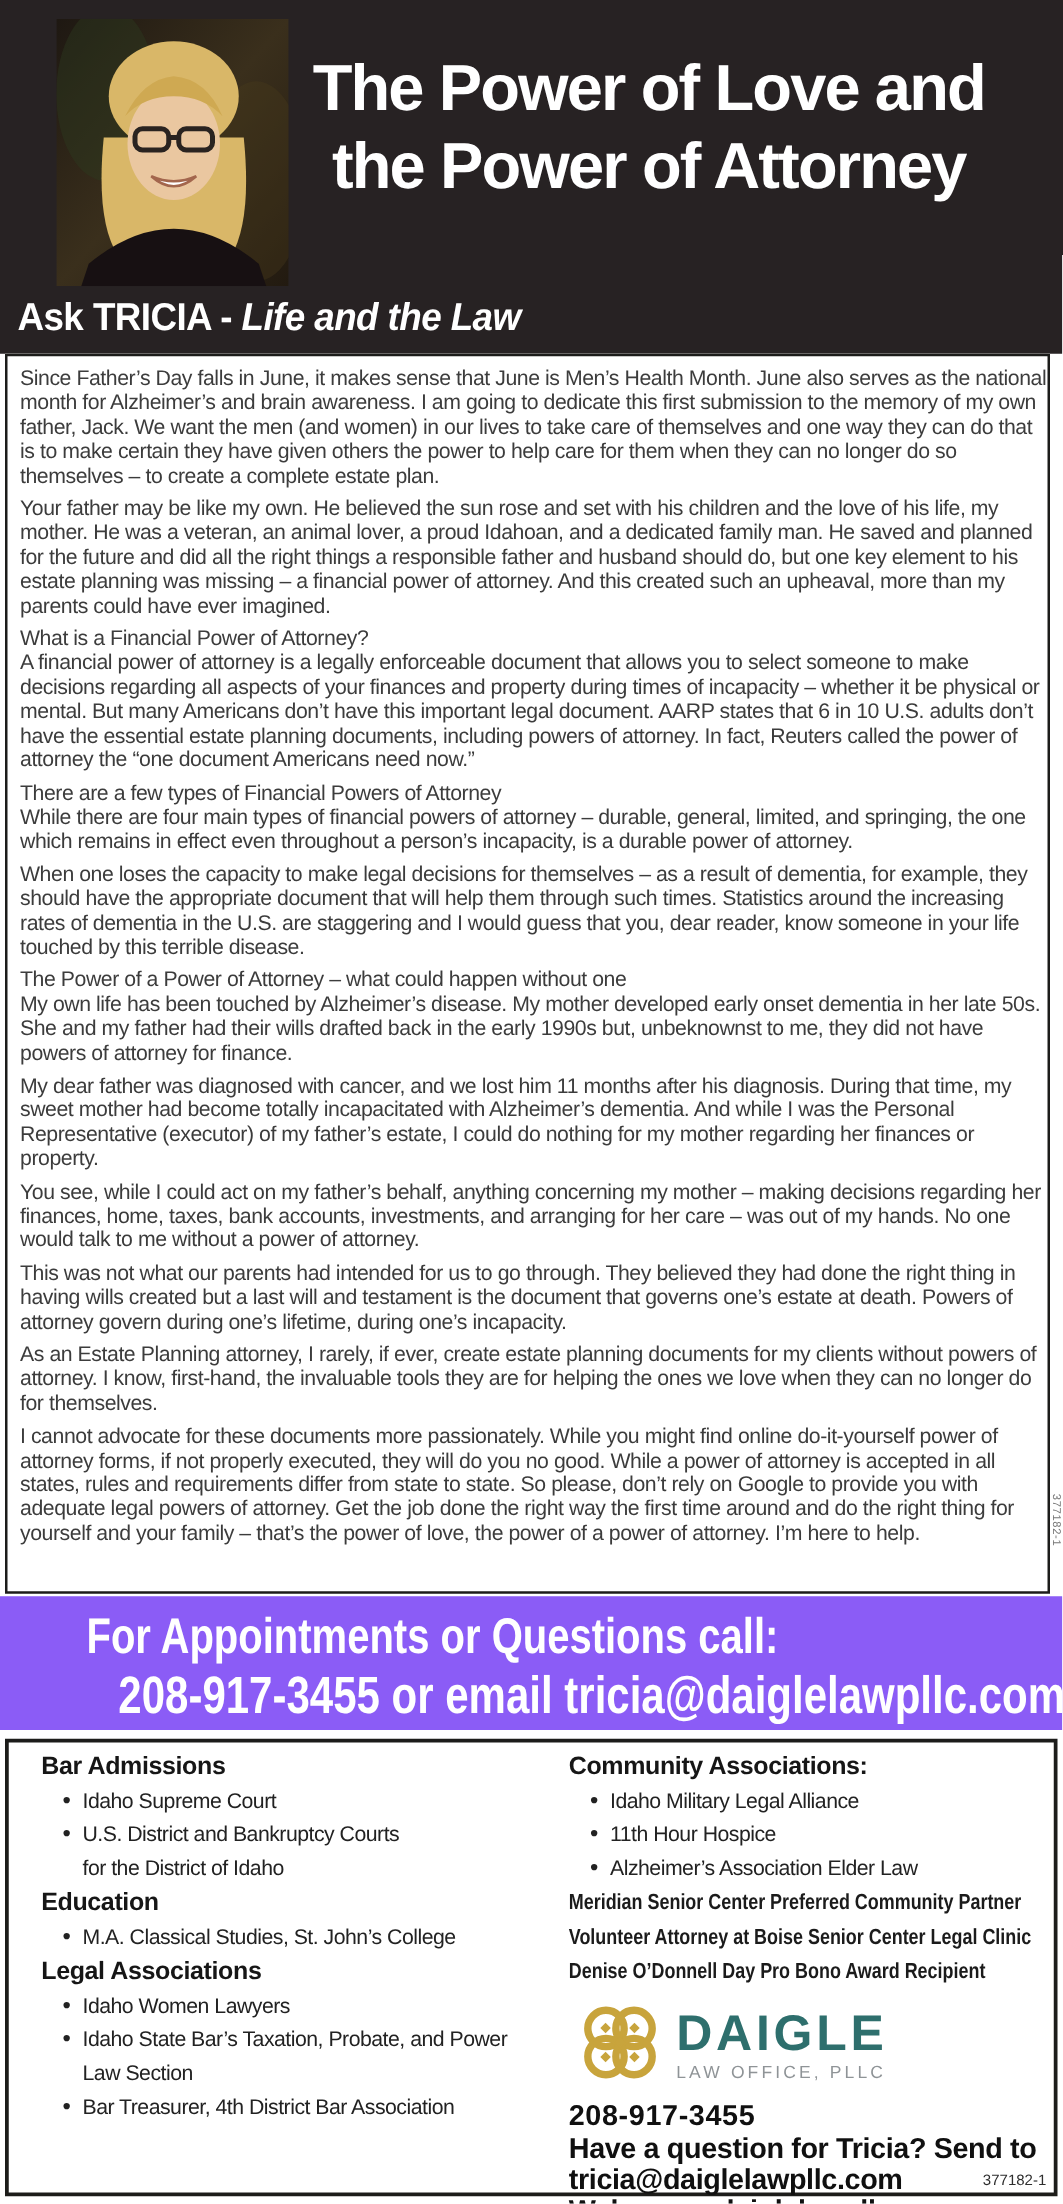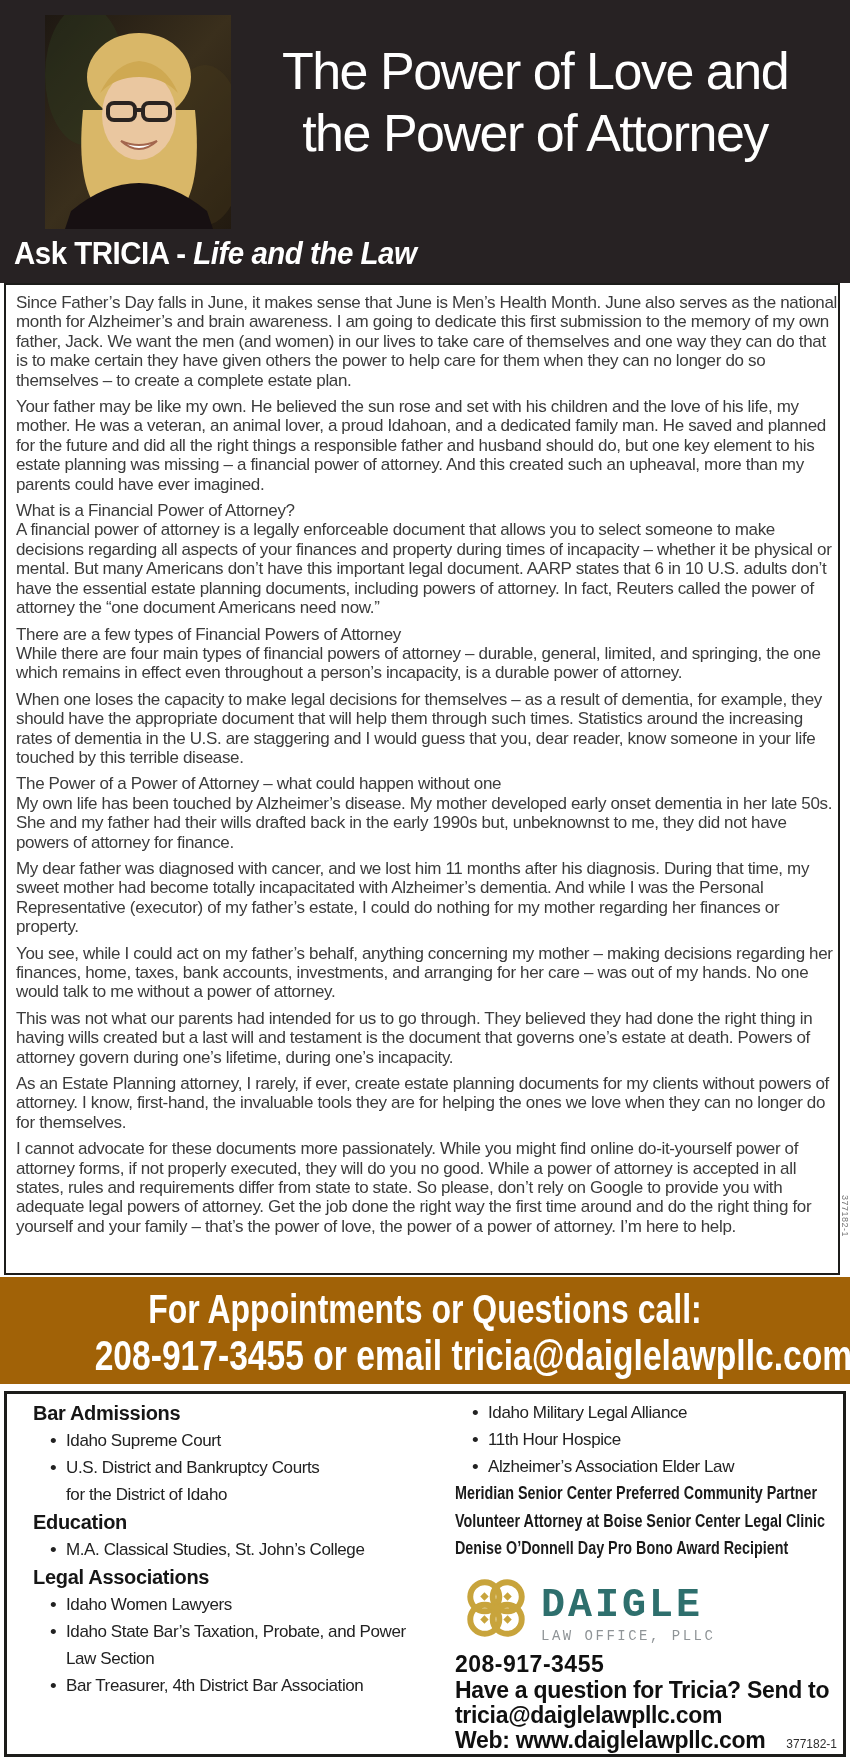--- a/index.html
+++ b/index.html
@@ -3,57 +3,57 @@
 <meta charset="utf-8">
 <style>
   html,body{margin:0;padding:0;background:#ffffff;}
   body{width:850px;font-family:"Liberation Sans", sans-serif;}
   .page{position:relative;width:850px;height:1763px;background:#ffffff;overflow:hidden;}
 
   
   .masthead{position:absolute;top:0;left:0;width:850px;height:283px;background:#272223;}
   .photo{position:absolute;left:45px;top:15px;width:186px;height:214px;overflow:hidden;}
   .photo svg{display:block;}
-  .title{position:absolute;left:232px;top:40px;width:606px;text-align:center;color:#ffffff;
-         font-weight:400;font-size:52px;line-height:62px;letter-spacing:-1.5px;}
+  .title{position:absolute;left:216px;top:40px;width:606px;text-align:center;color:#ffffff;
+         font-weight:700;font-size:52px;line-height:62px;letter-spacing:-1.5px;}
   .column-heading{position:absolute;left:14px;top:236px;color:#ffffff;font-size:31px;font-weight:700;
          letter-spacing:-0.5px;transform:scaleX(0.95);transform-origin:left center;white-space:nowrap;}
   .column-heading .tagline{font-style:italic;}
 
   
   .article-box{position:absolute;top:283px;left:4px;width:836px;height:992px;background:#ffffff;
          border:2px solid #1c1c1a;box-sizing:border-box;padding:8px 0 0 10px;overflow:hidden;}
   .para{margin:0 0 7px 0;font-size:17px;line-height:19.4px;letter-spacing:-0.35px;color:#3c3c3c;
          white-space:pre-line;text-align:left;}
   .side-slug{position:absolute;right:0px;top:1195px;font-size:9px;color:#777777;
          writing-mode:vertical-rl;letter-spacing:0.5px;}
 
   
-  .banner{position:absolute;top:1277px;left:0;width:850px;height:107px;background:#a16207;color:#ffffff;
-         text-align:center;}
+  .banner{position:absolute;top:1277px;left:0;width:850px;height:107px;background:#8b5cf6;color:#ffffff;
+         }
   .banner .l1,.banner .l2{font-weight:700;white-space:nowrap;}
   .banner .l1 span,.banner .l2 span{display:inline-block;transform:scaleX(0.8);transform-origin:center;}
   .banner .l1{margin-top:9px;font-size:40px;line-height:46px;}
   .banner .l2{font-size:42px;line-height:48px;}
 
   
   .footer-box{position:absolute;top:1391px;left:4px;width:842px;height:366px;background:#ffffff;
          border:3px solid #1c1c1a;box-sizing:border-box;padding-left:33px;}
   .f-col-left{position:absolute;left:26px;top:5px;width:408px;}
   .f-col-right{position:absolute;left:448px;top:5px;width:388px;}
   .f-head{margin:0;font-size:20px;font-weight:700;color:#161616;line-height:28px;letter-spacing:-0.3px;}
   .bullet-item{position:relative;padding-left:33px;font-size:17px;line-height:27px;color:#222222;
          letter-spacing:-0.4px;white-space:nowrap;}
   .bullet-item::before{content:"\2022";position:absolute;left:17px;font-size:19px;}
   .bullet-cont{padding-left:33px;font-size:17px;line-height:27px;color:#222222;letter-spacing:-0.4px;
          white-space:nowrap;}
   .note-line{font-size:17.5px;font-weight:700;color:#1b1b1b;line-height:27.5px;white-space:nowrap;}
   .note-line span{display:inline-block;transform:scaleX(0.82);transform-origin:left center;}
 
-  .logo-row{display:flex;align-items:flex-end;margin-top:5px;height:76px;font-family:Liberation Mono, monospace;}
+  .logo-row{display:flex;align-items:center;margin-top:5px;height:76px;}
   .logo-emblem{width:66px;height:72px;flex:0 0 auto;margin-left:8px;}
   .logo-text{margin-left:12px;padding-top:4px;}
   .logo-name{font-size:40px;line-height:40px;font-weight:700;color:#2e6f6d;letter-spacing:3px;}
   .logo-sub{font-size:14px;color:#8f9497;letter-spacing:2.5px;margin-top:2px;}
 
   .contact{margin-top:6px;font-weight:700;color:#101010;}
   .contact .phone{font-size:23px;line-height:28px;letter-spacing:0.5px;}
   .contact .cline{font-size:23px;line-height:25px;letter-spacing:-0.3px;white-space:nowrap;}
   .corner-slug{position:absolute;right:6px;bottom:3px;font-size:12px;color:#2e2e2e;}
 </style>
@@ -130,20 +130,21 @@
       <div class="bullet-item">M.A. Classical Studies, St. John’s College</div>
 
       <h3 class="f-head">Legal Associations</h3>
       <div class="bullet-item">Idaho Women Lawyers</div>
       <div class="bullet-item">Idaho State Bar’s Taxation, Probate, and Power</div>
       <div class="bullet-cont">Law Section</div>
       <div class="bullet-item">Bar Treasurer, 4th District Bar Association</div>
     </div>
 
     <div class="f-col-right">
+      <h3 class="f-head">Community Associations:</h3>
       <div class="bullet-item">Idaho Military Legal Alliance</div>
       <div class="bullet-item">11th Hour Hospice</div>
       <div class="bullet-item">Alzheimer’s Association Elder Law</div>
 
       <div class="note-line"><span>Meridian Senior Center Preferred Community Partner</span></div>
       <div class="note-line"><span>Volunteer Attorney at Boise Senior Center Legal Clinic</span></div>
       <div class="note-line"><span>Denise O’Donnell Day Pro Bono Award Recipient</span></div>
 
       <div class="logo-row">
         <svg class="logo-emblem" viewBox="0 0 100 100" xmlns="http://www.w3.org/2000/svg">

